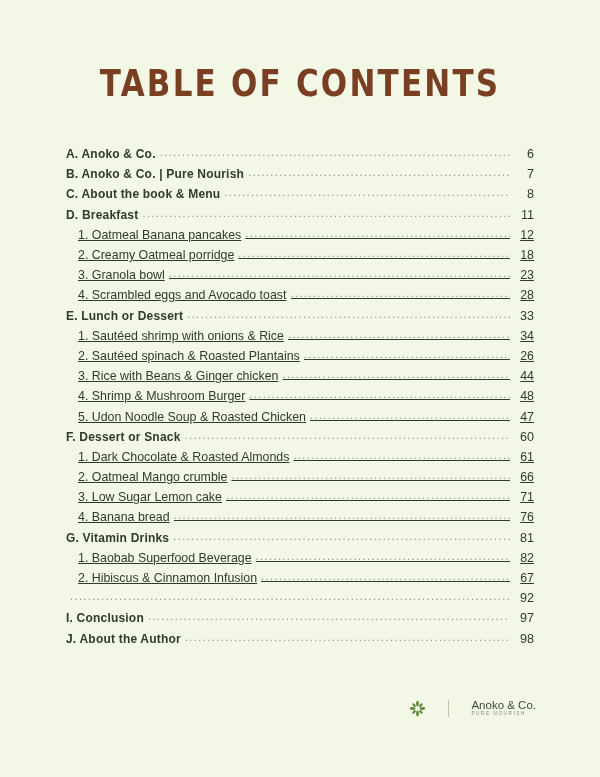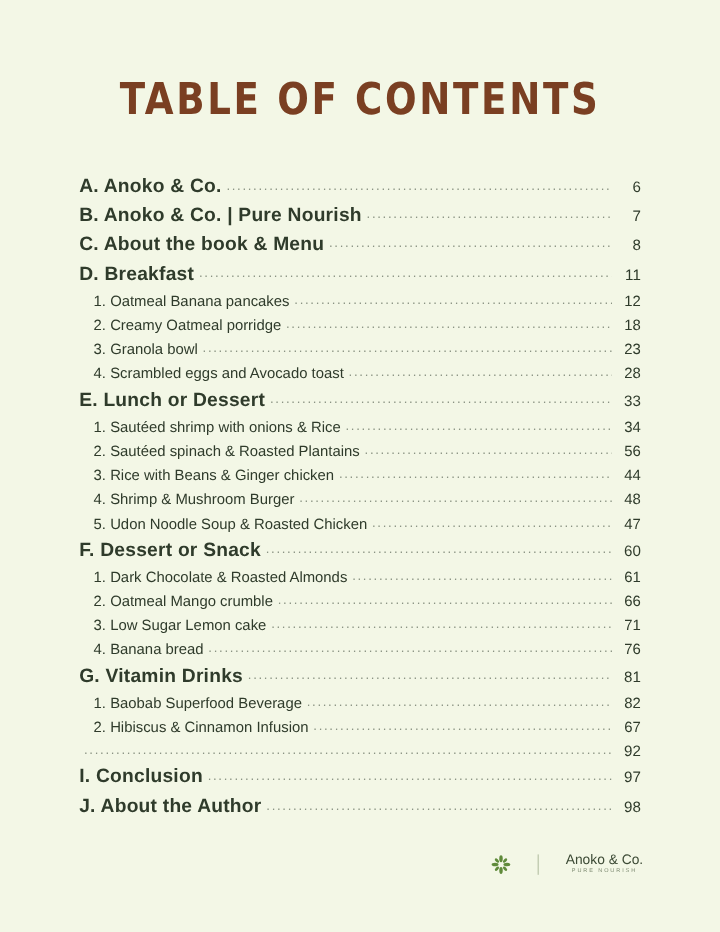--- a/index.html
+++ b/index.html
@@ -57,42 +57,42 @@
     top: -2px;
   }
   .row .pg {
     flex: 0 0 auto;
     text-align: right;
     min-width: 20px;
     color: #2f3b2b;
   }
   .lvl1 .lbl {
     font-weight: bold;
-    font-size: 16px;
+    font-size: 12px;
     letter-spacing: 0.2px;
   }
   .lvl1 .pg { font-weight: normal; }
   .lvl2 {
     padding-left: 12px;
     font-size: 12.4px;
+    text-decoration: underline;
   }
   .bonus .lbl b {
     font-weight: bold;
   }
   .bonus .lbl span.rest {
     font-weight: normal;
   }
   .footer {
     position: absolute;
     right: 64px;
-    bottom: 48px;
+    bottom: 60px;
     display: flex;
     align-items: center;
     gap: 22px;
-    text-align: center;
   }
   .footer .mark {
     width: 17px;
     height: 17px;
     position: relative;
   }
   .footer .mark svg { display: block; }
   .footer .divider {
     width: 1px;
     height: 17px;
@@ -169,21 +169,21 @@
         <span class="pg">33</span>
       </div>
       <div class="row lvl2">
         <span class="lbl">1.  Sautéed shrimp with onions &amp; Rice</span>
         <span class="dots">........................................................................................................................</span>
         <span class="pg">34</span>
       </div>
       <div class="row lvl2">
         <span class="lbl">2.  Sautéed spinach &amp; Roasted Plantains</span>
         <span class="dots">........................................................................................................................</span>
-        <span class="pg">56</span>
+        <span class="pg">26</span>
       </div>
       <div class="row lvl2">
         <span class="lbl">3.  Rice with Beans &amp; Ginger chicken</span>
         <span class="dots">........................................................................................................................</span>
         <span class="pg">44</span>
       </div>
       <div class="row lvl2">
         <span class="lbl">4.  Shrimp &amp; Mushroom Burger</span>
         <span class="dots">........................................................................................................................</span>
         <span class="pg">48</span>

